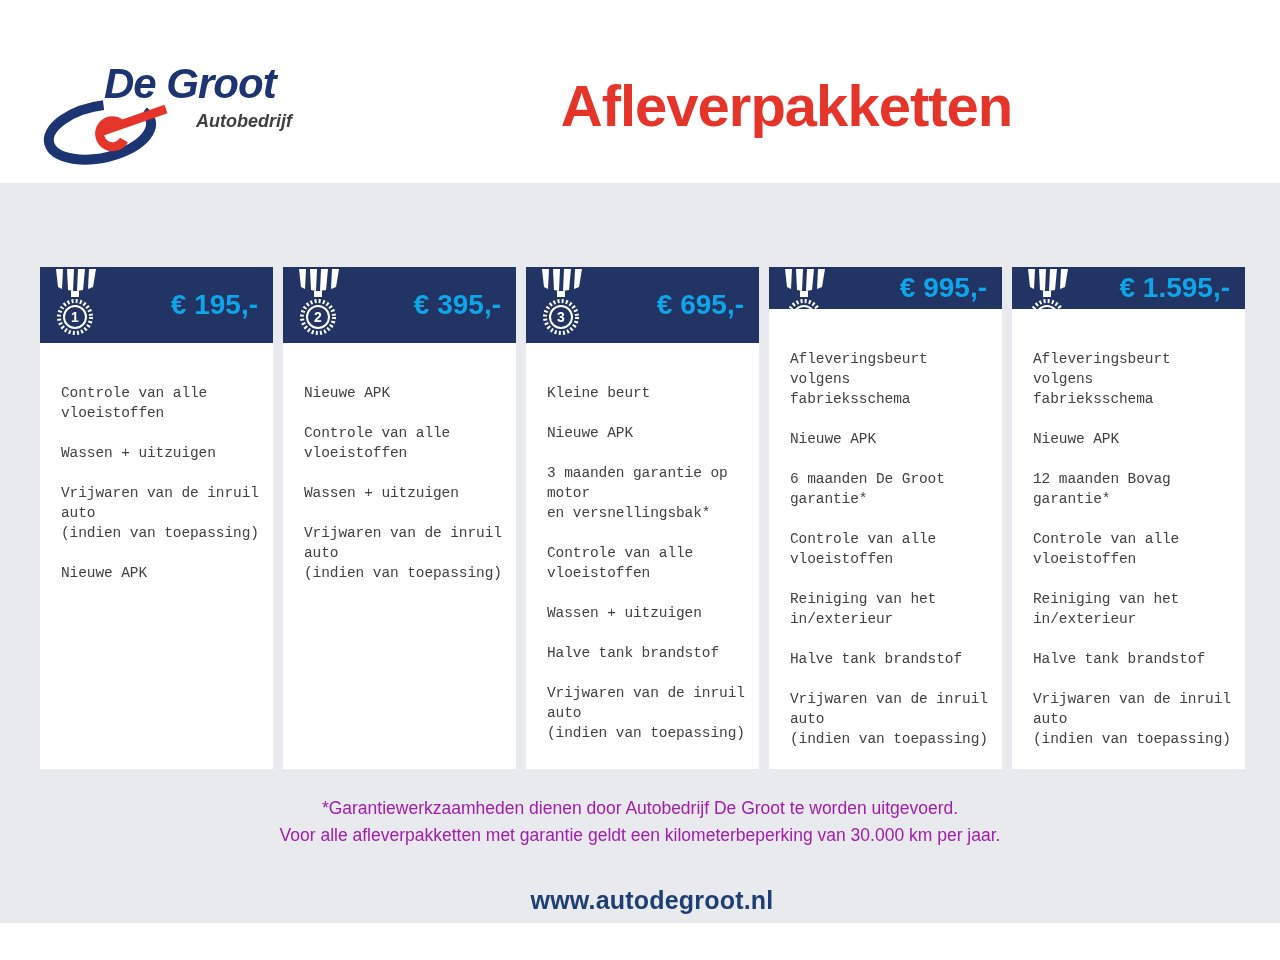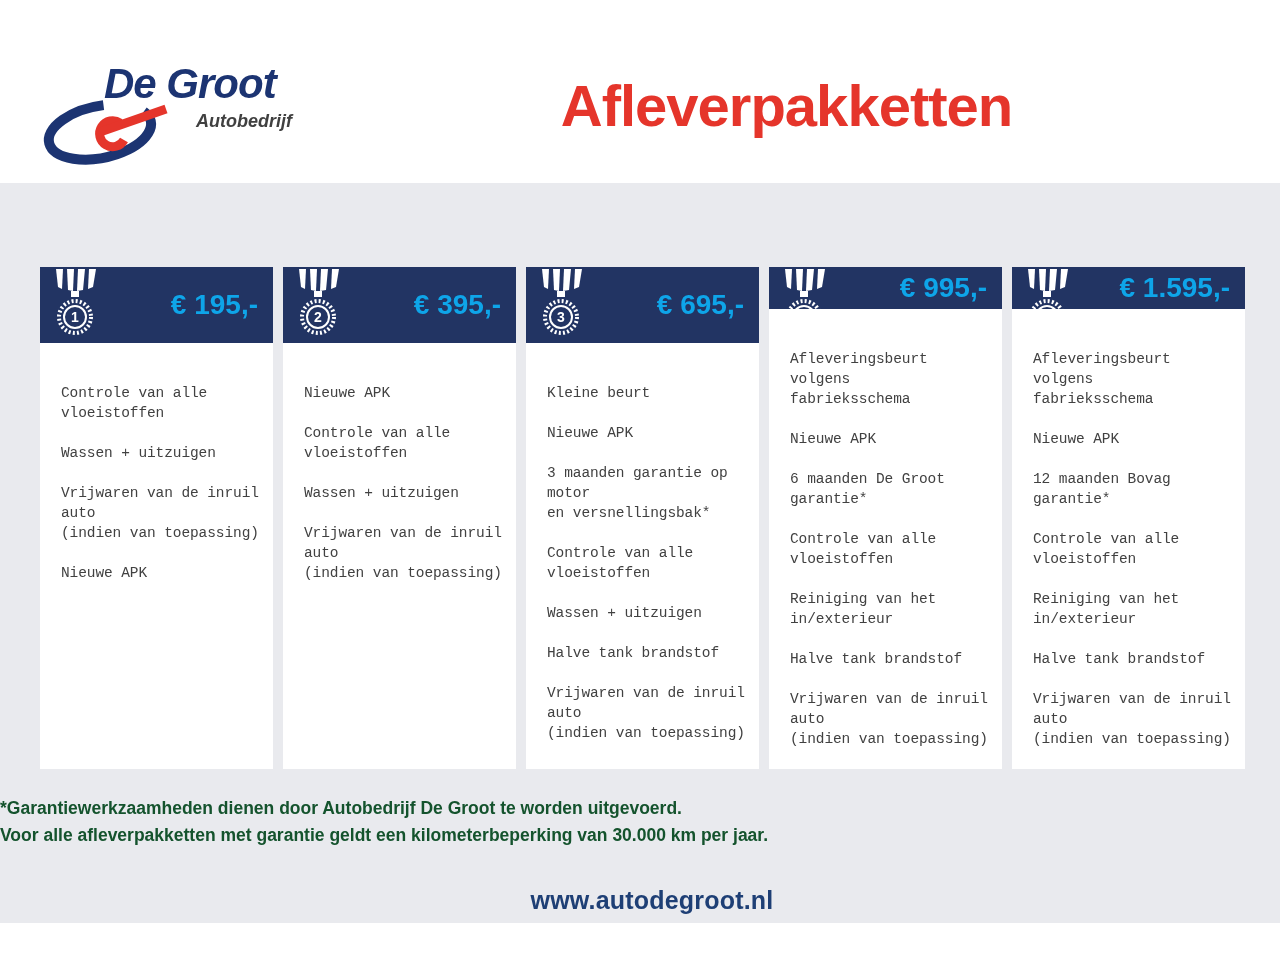--- a/index.html
+++ b/index.html
@@ -53,22 +53,22 @@
   }
   .card-body { padding: 40px 6px 0 21px; }
   .feature {
     font-size: 14.5px; line-height: 20px; color: #414141;
     margin-bottom: 20px; white-space: pre-line; letter-spacing: -0.1px; font-family: Liberation Mono, monospace;
   }
 
   
   .footnotes {
     position: absolute; left: 0; top: 795px; width: 1280px;
-    color: #14532d;
-    font-size: 17.5px; font-weight: 700; line-height: 27px;
+    text-align: center; color: #a21caf;
+    font-size: 17.5px; font-weight: 400; line-height: 27px;
   }
   .website {
     position: absolute; left: 12px; top: 886px; width: 1280px;
     text-align: center; color: #1e3f75;
     font-size: 25px; font-weight: 800; letter-spacing: 0.2px;
     text-decoration: none; display: block;
   }
 </style>
 </head>
 <body>

